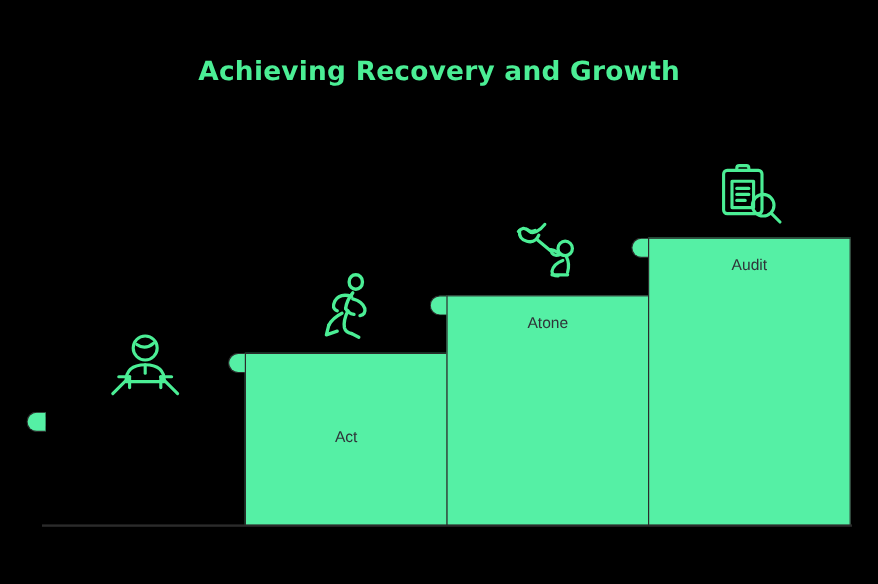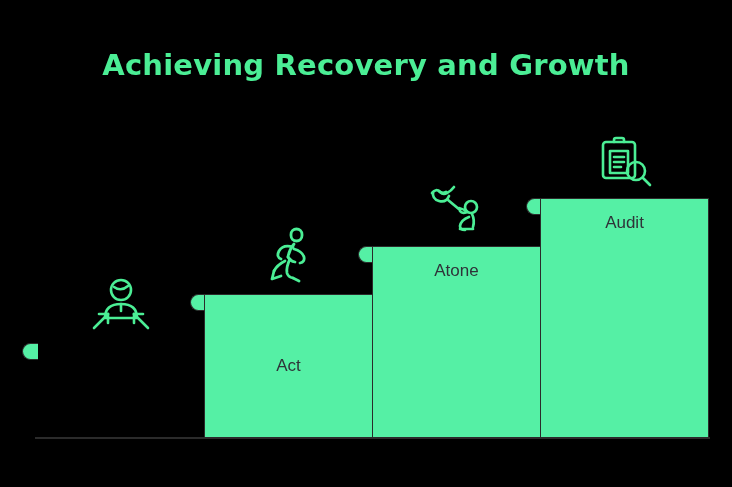--- a/index.html
+++ b/index.html
@@ -24,21 +24,21 @@
     background: #000000;
   }
 
   
   .chart-title {
     position: absolute;
     left: 0;
     top: 48px;
     width: 732px;
     text-align: center;
-    font-size: 29px;
+    font-size: 22px;
     font-weight: bold;
     letter-spacing: 0.2px;
     color: #4BEE95;
     font-family: "DejaVu Sans", sans-serif;
     white-space: nowrap;
   }
 
   
   .step {
     position: absolute;
@@ -56,21 +56,21 @@
     border-bottom-left-radius: 9px;
     border-right: none;
     width: 16px;
     height: 17px;
   }
   .step-label {
     position: absolute;
     width: 100%;
     text-align: center;
     color: #2f3439;
-    font-size: 17px;
+    font-size: 13px;
     font-weight: normal;
     font-family: "Liberation Sans", sans-serif;
     white-space: nowrap;
   }
 
   
   .baseline {
     position: absolute;
     left: 35px;
     top: 437px;

